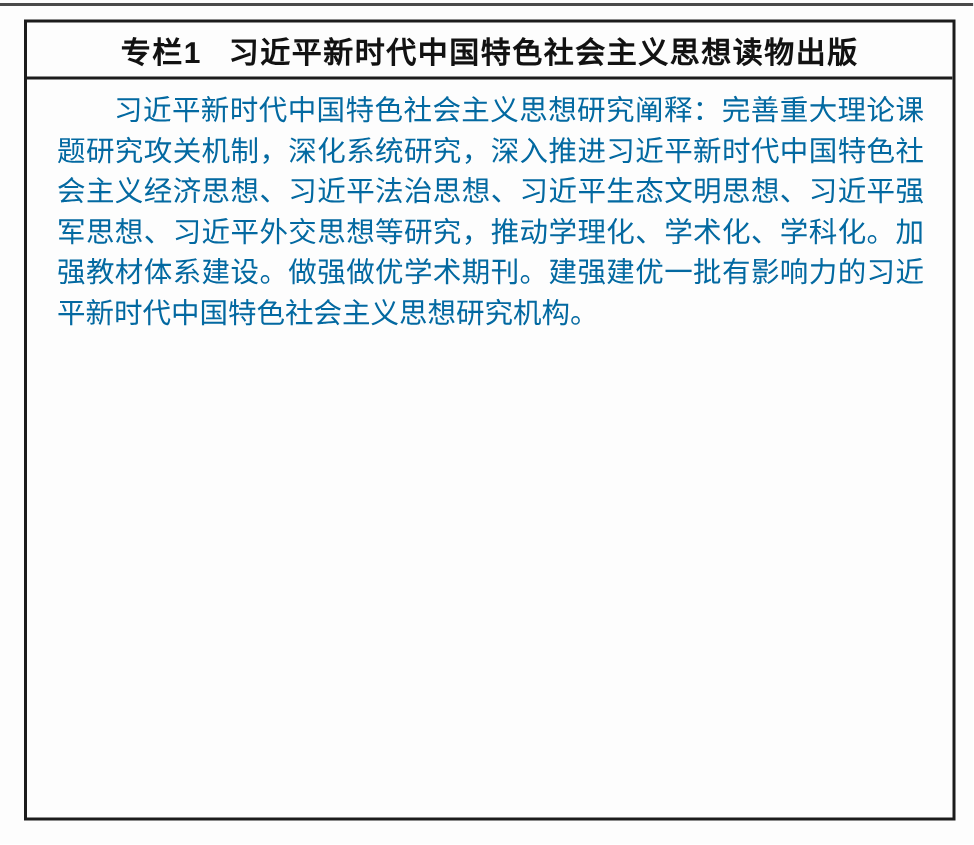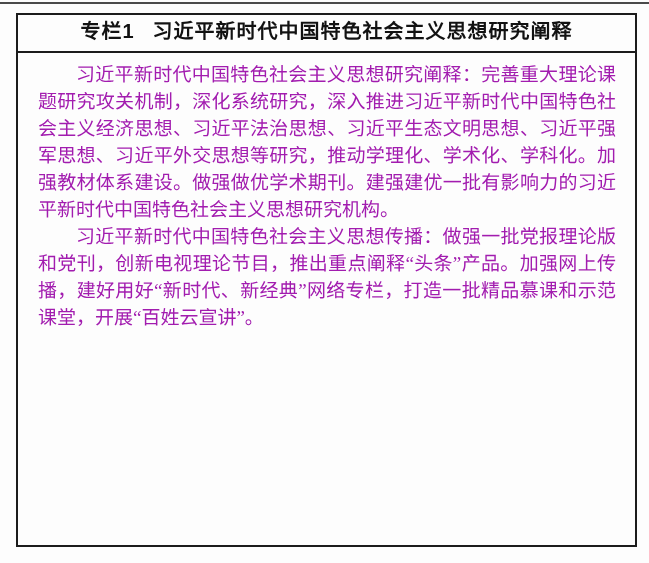--- a/index.html
+++ b/index.html
@@ -31,36 +31,36 @@
     height: 534px;
     box-sizing: border-box;
     border: 2px solid #1c1c1c;
     background: #fdfdfd;
   }
   .column-title-bar {
     box-sizing: border-box;
     height: 38px;
     border-bottom: 2px solid #1c1c1c;
     display: flex;
-    align-items: flex-start;
+    align-items: center;
     justify-content: center;
     font-family: "Liberation Sans", sans-serif;
     font-weight: bold;
     font-size: 20px;
     color: #121212;
     letter-spacing: 1px;
   }
   .column-title-bar .title-gap {
     display: inline-block;
     width: 18px;
   }
   .column-body {
     box-sizing: border-box;
     padding: 8px 19px 11px 20px;
-    color: #a21caf;
+    color: #0369a1;
     font-size: 19px;
     line-height: 27px;
     text-align: justify;
     text-justify: inter-ideograph;
   }
   .column-body p {
     margin: 0;
     text-indent: 2em;
   }
 </style>
@@ -69,23 +69,22 @@
 
 <div class="page">
 
   <div class="top-rule"></div>
 
   <div class="column-box">
 
     <div class="column-title-bar">
       <span>专栏1</span>
       <span class="title-gap"></span>
-      <span>习近平新时代中国特色社会主义思想研究阐释</span>
+      <span>习近平新时代中国特色社会主义思想读物出版</span>
     </div>
 
     <div class="column-body">
       <p>习近平新时代中国特色社会主义思想研究阐释：完善重大理论课题研究攻关机制，深化系统研究，深入推进习近平新时代中国特色社会主义经济思想、习近平法治思想、习近平生态文明思想、习近平强军思想、习近平外交思想等研究，推动学理化、学术化、学科化。加强教材体系建设。做强做优学术期刊。建强建优一批有影响力的习近平新时代中国特色社会主义思想研究机构。</p>
-      <p>习近平新时代中国特色社会主义思想传播：做强一批党报理论版和党刊，创新电视理论节目，推出重点阐释“头条”产品。加强网上传播，建好用好“新时代、新经典”网络专栏，打造一批精品慕课和示范课堂，开展“百姓云宣讲”。</p>
     </div>
 
   </div>
 
 </div>
 
 </body></html>

